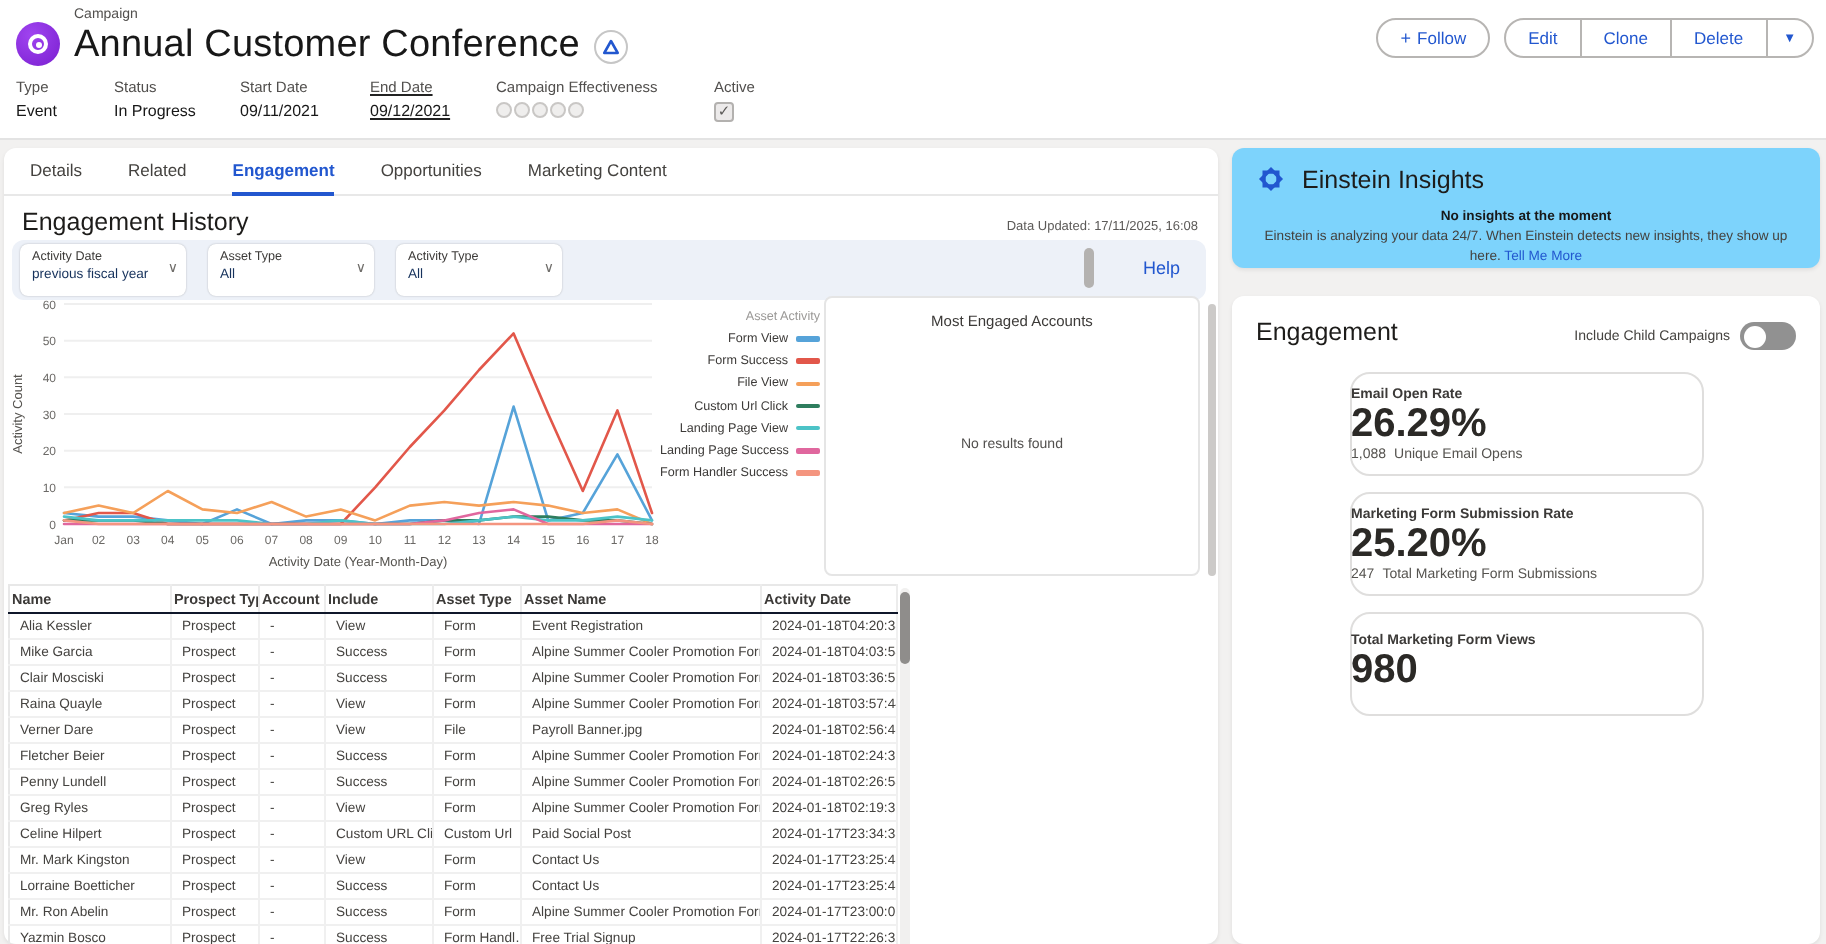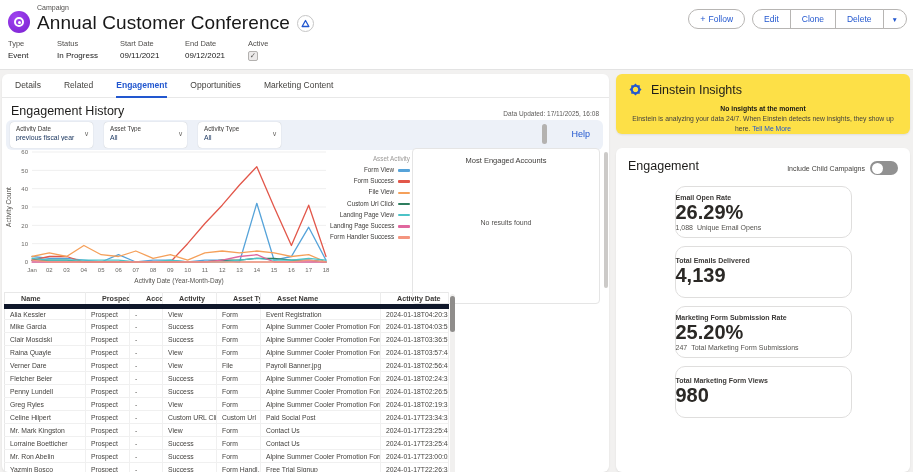--- a/index.html
+++ b/index.html
@@ -56,34 +56,34 @@
   .fb-scroll { position:absolute; left:540px; top:50px; width:5px; height:20px; background:#b4b2b0; border-radius:3px; }
   .help-link { position:absolute; right:19px; top:55px; font-size:9px; color:#2257cf; cursor:pointer; }
   
   .chart-svg { position:absolute; left:2px; top:76px; }
   .chart-svg text.tick { font-size:6px; fill:#6b6966; font-family:"Liberation Sans",sans-serif; }
   .chart-svg text.axis { font-size:6.5px; fill:#55534f; font-family:"Liberation Sans",sans-serif; }
   .legend { position:absolute; left:328px; top:79px; width:80px; text-align:right; }
   .legend-title { font-size:6.3px; color:#9b9997; line-height:11px; }
   .legend-entry { font-size:6.3px; color:#3c3a38; line-height:11.2px; white-space:nowrap; }
   .legend-swatch { display:inline-block; width:12px; height:2.4px; border-radius:1px; margin-left:4px; vertical-align:middle; }
-  .mea-panel { position:absolute; left:410px; top:74px; width:188px; height:156px; border:1px solid #e5e5e5; border-radius:4px; background:#fff; }
+  .mea-panel { position:absolute; left:410px; top:74px; width:188px; height:140px; border:1px solid #e5e5e5; border-radius:4px; background:#fff; }
   .mea-title { text-align:center; margin-top:7px; font-size:7.5px; color:#3c3a38; }
   .mea-empty { position:absolute; left:0; top:70px; width:100%; text-align:center; font-size:7px; color:#514f4d; }
   .card-scroll { position:absolute; right:1px; top:78px; width:4px; height:136px; background:#cccac8; border-radius:2px; }
   
   .eh-table { position:absolute; left:2px; top:218px; width:444px; border-collapse:collapse; table-layout:fixed; border:1px solid #e8e8e8; }
-  .eh-table th { font-size:7.2px; color:#3c3a38; text-align:left; height:14px; padding:0 0 0 16px;
-    border-right:1px solid #ececec; border-bottom:5px solid #0f172a; white-space:nowrap; overflow:hidden; }
+  .eh-table th { font-size:7.2px; color:#3c3a38; text-align:left; height:14px; padding:0 0 0 1px;
+    border-right:1px solid #ececec; border-bottom:1px solid #0f172a; white-space:nowrap; overflow:hidden; }
   .eh-table td { font-size:6.8px; color:#44423f; height:13px; padding:0 0 0 5px;
     border-right:1px solid #f0f0f0; border-bottom:1px solid #f0f0f0; white-space:nowrap; overflow:hidden; }
   .table-scroll { position:absolute; left:448px; top:220px; width:5px; height:250px; background:#f1f0ef; border-radius:3px; }
   .table-scroll .thumb { position:absolute; left:0; top:2px; width:5px; height:36px; background:#8f8d8b; border-radius:3px; }
   
-  .einstein-card { position:absolute; left:616px; top:74px; width:294px; height:60px; background:#fde047; border-radius:6px;
+  .einstein-card { position:absolute; left:616px; top:74px; width:294px; height:60px; background:#7dd3fc; border-radius:6px;
     box-shadow:0 1px 2px rgba(0,0,0,.08); }
   .ei-header { display:flex; align-items:center; gap:8px; padding:8px 0 0 12px; }
   .ei-title { font-size:12.5px; color:#1d1c1a; }
   .ei-empty-title { text-align:center; margin-top:8px; font-size:6.8px; font-weight:bold; color:#181818; }
   .ei-empty-body { margin:2px auto 0; width:262px; text-align:center; font-size:6.8px; color:#44423f; line-height:1.5; }
   .ei-link { color:#2257cf; cursor:pointer; text-decoration:none; }
   .engagement-card { position:absolute; left:616px; top:148px; width:294px; height:324px; background:#fff; border-radius:6px;
     box-shadow:0 1px 2px rgba(0,0,0,.08); overflow:hidden; }
   .eng-header { position:relative; height:38px; }
   .eng-title { position:absolute; left:12px; top:11px; font-size:12.5px; color:#1d1c1a; }
@@ -135,23 +135,33 @@
         <div class="f-value">Event</div>
       </div>
       <div class="field" style="width: 63px;">
         <div class="f-label">Status</div>
         <div class="f-value">In Progress</div>
       </div>
       <div class="field" style="width: 65px;">
         <div class="f-label">Start Date</div>
         <div class="f-value">09/11/2021</div>
       </div>
-      <div class="field" style="width: 63px;">
+      <div class="field" style="width: 63px; text-decoration: underline;">
         <div class="f-label">End Date</div>
         <div class="f-value">09/12/2021</div>
+      </div>
+      <div class="field" style="width: 109px;">
+        <div class="f-label">Campaign Effectiveness</div>
+        <div class="eff-circles">
+          <span class="eff-circle"></span>
+          <span class="eff-circle"></span>
+          <span class="eff-circle"></span>
+          <span class="eff-circle"></span>
+          <span class="eff-circle"></span>
+        </div>
       </div>
       <div class="field" style="width: 50px;">
         <div class="f-label">Active</div>
         <div class="checkbox">✓</div>
       </div>
     </div>
 </div>
 
 <div class="left-card">
   <div class="tab-bar" id="tab-bar">
@@ -252,21 +262,21 @@
         <col style="width: 54px;">
         <col style="width: 44px;">
         <col style="width: 120px;">
         <col style="width: 68px;">
       </colgroup>
       <thead>
         <tr>
           <th>Name</th>
           <th>Prospect Type</th>
           <th>Account</th>
-          <th>Activity</th>
+          <th>Include</th>
           <th>Asset Type</th>
           <th>Asset Name</th>
           <th>Activity Date</th>
         </tr>
       </thead>
       <tbody>
         <tr>
           <td>Alia Kessler</td>
           <td>Prospect</td>
           <td>-</td>
@@ -415,24 +425,20 @@
         </div>
     </div>
   </div>
   <div class="metrics" id="metrics">
       <div class="metric-card">
         <div class="metric-title">Email Open Rate</div>
         <div class="metric-value">26.29%</div>
         <div class="metric-sub"><span class="cnt">1,088</span><span>Unique Email Opens</span></div>
       </div>
       <div class="metric-card">
-        <div class="metric-title">Total Emails Delivered</div>
-        <div class="metric-value">4,139</div>
-      </div>
-      <div class="metric-card">
         <div class="metric-title">Marketing Form Submission Rate</div>
         <div class="metric-value">25.20%</div>
         <div class="metric-sub"><span class="cnt">247</span><span>Total Marketing Form Submissions</span></div>
       </div>
       <div class="metric-card">
         <div class="metric-title">Total Marketing Form Views</div>
         <div class="metric-value">980</div>
       </div>
     </div>
 </div>

